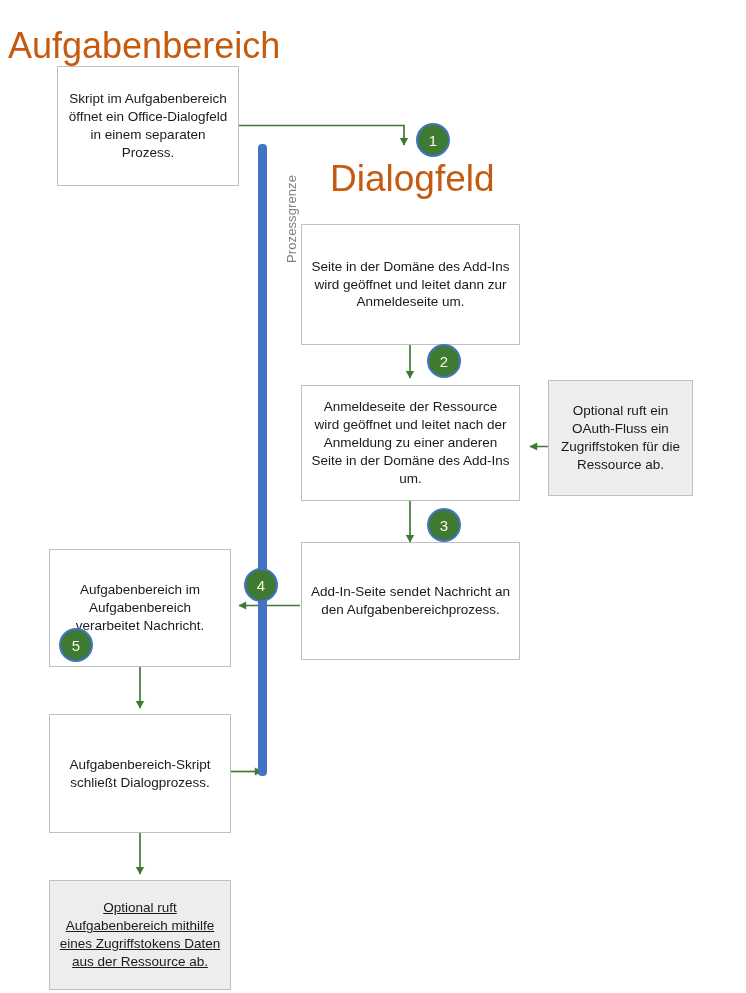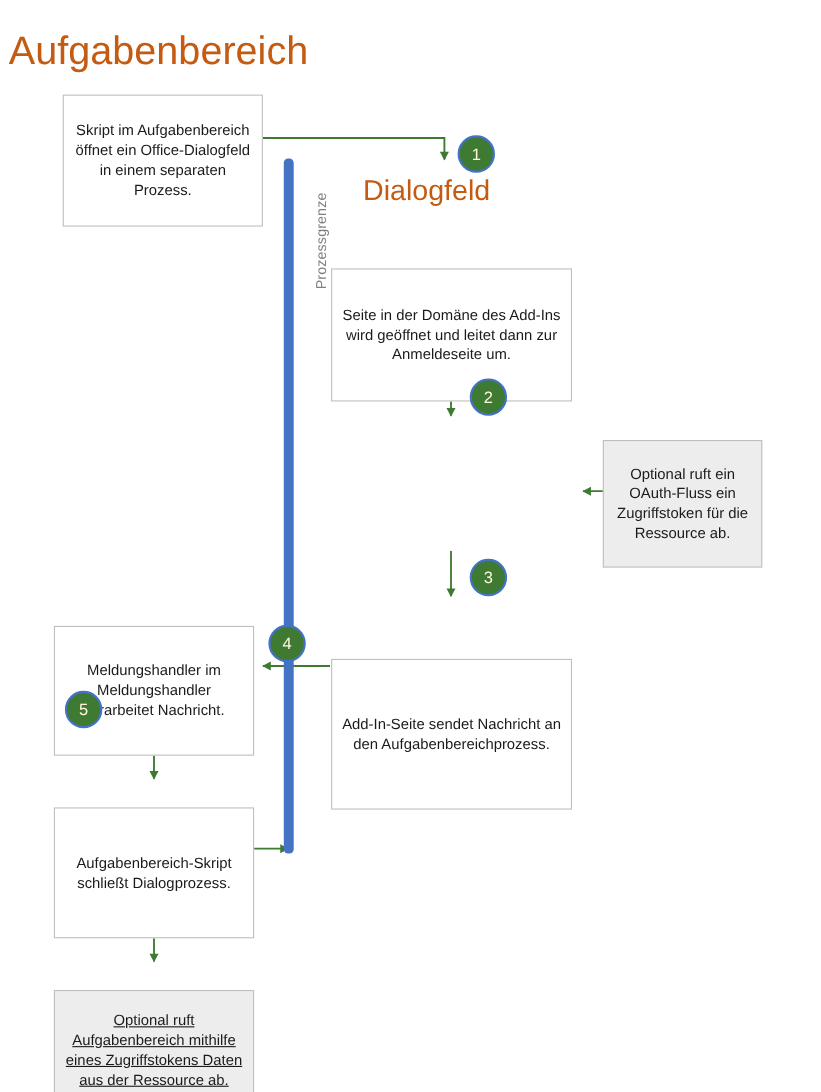--- a/index.html
+++ b/index.html
@@ -14,36 +14,35 @@
   #stage{position:absolute;left:0;top:0;width:746px;height:993px;}
 
   .heading{
     position:absolute;
     color:#C55A11;
     font-weight:400;
     white-space:nowrap;
     line-height:1;
   }
   #title-aufgabenbereich{left:8px;top:16px;font-size:36px;margin-top:12px;}
-  #title-dialogfeld{left:330px;top:160px;font-size:26px;}
+  #title-dialogfeld{left:330px;top:160px;font-size:37px;}
 
   .box{
     position:absolute;
     box-sizing:border-box;
     border:1px solid #BFBFBF;
     background:#ffffff;
     display:flex;
     align-items:center;
     justify-content:center;
     text-align:center;
     color:#1a1a1a;
     font-size:13.5px;
     line-height:1.32;
     padding:4px 8px;
-    margin-top:20px;
   }
   .box.gray{background:#EDEDED;border-color:#BFBFBF;}
   .box span{display:block;width:100%;}
 
   
   #wires{position:absolute;left:0;top:0;width:746px;height:993px;pointer-events:none;}
 
   
   .boundary-line{
     position:absolute;
@@ -122,31 +121,34 @@
   <div class="boundary-label" style="left:284px;top:263px;">Prozessgrenze</div>
 
   <div class="box" style="left:57px;top:66px;width:182px;height:120px;">
     <span>Skript im Aufgabenbereich öffnet ein Office-Dialogfeld in einem separaten Prozess.</span>
   </div>
 
   <div class="box" style="left:301px;top:224px;width:219px;height:121px;">
     <span>Seite in der Domäne des Add-Ins wird geöffnet und leitet dann zur Anmeldeseite um.</span>
   </div>
 
+  <div class="box" style="left:301px;top:385px;width:219px;height:116px;">
+    <span>Anmeldeseite der Ressource wird geöffnet und leitet nach der Anmeldung zu einer anderen Seite in der Domäne des Add-Ins um.</span>
+  </div>
 
   <div class="box gray" style="left:548px;top:380px;width:145px;height:116px;">
     <span>Optional ruft ein OAuth-Fluss ein Zugriffstoken für die Ressource ab.</span>
   </div>
 
-  <div class="box" style="left:301px;top:579px;width:219px;height:137px;">
+  <div class="box" style="left:301px;top:542px;width:219px;height:118px;">
     <span>Add-In-Seite sendet Nachricht an den Aufgabenbereichprozess.</span>
   </div>
 
   <div class="box" style="left:49px;top:549px;width:182px;height:118px;">
-    <span>Meldungshandler im Meldungshandler verarbeitet Nachricht.</span>
+    <span>Aufgabenbereich im Aufgabenbereich verarbeitet Nachricht.</span>
   </div>
 
   <div class="box" style="left:49px;top:714px;width:182px;height:119px;justify-content:flex-end;">
     <span>Aufgabenbereich-Skript schließt Dialogprozess.</span>
   </div>
 
   <div class="box gray" style="left:49px;top:880px;width:182px;height:110px;text-decoration:underline;">
     <span>Optional ruft Aufgabenbereich mithilfe eines Zugriffstokens Daten aus der Ressource ab.</span>
   </div>
 

